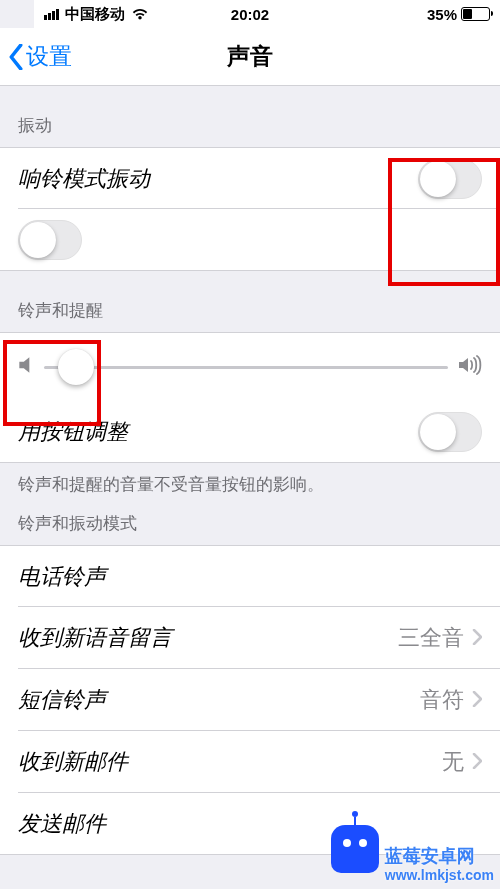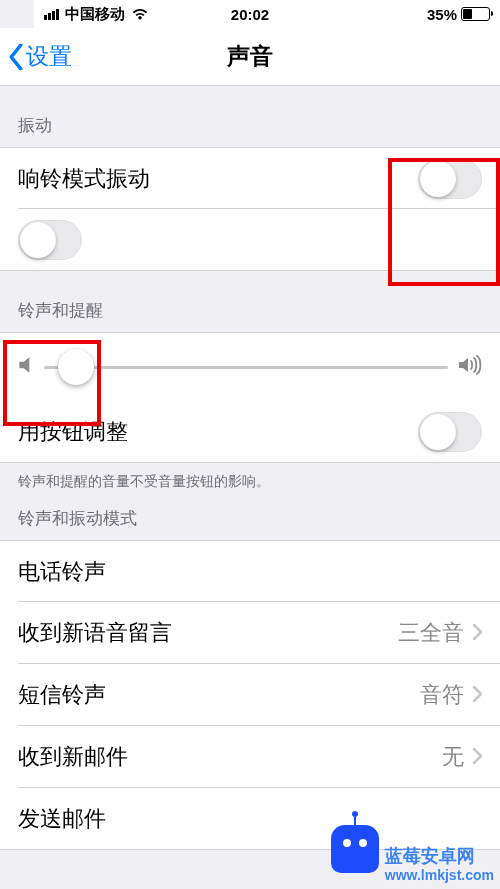--- a/index.html
+++ b/index.html
@@ -50,42 +50,42 @@
     .nav-title { position:absolute; left:50%; transform:translateX(-50%); font-size:23px; font-weight:600; color:#000; }
 
     
     .section-header {
       font-size: 17px;
       color: #6d6d72;
       padding: 28px 10px 10px 18px;
     }
     .section-header.tight { padding-top: 10px; }
     .section-footer {
-      font-size: 14px;
+      font-size: 17px;
       color: #6d6d72;
       padding: 10px 18px 6px 18px;
     }
 
     
     .cell-group { background:#fff; }
     .cell {
       min-height: 62px;
       display: flex;
       align-items: center;
       justify-content: space-between;
       padding: 0 18px;
       position: relative;
     }
     .cell::after {
       content:''; position:absolute; left:18px; right:0; bottom:0;
       height:1px; background:#d1d1d6;
     }
     .cell:last-child::after { left:0; }
     .cell-group > .cell:first-child { border-top:1px solid #d1d1d6; }
-    .cell-label { font-size: 22px; color:#000; }
+    .cell-label { font-size: 22px; color:#000;font-style:italic; }
     .cell-value { font-size: 22px; color:#8a8a8e; display:flex; align-items:center; gap:8px; }
     .chev { color:#c7c7cc; }
 
     
     .toggle {
       width: 64px; height: 40px; border-radius: 20px;
       background: #e9e9eb; position: relative; border:1px solid #dfdfe0;
     }
     .toggle .knob {
       position:absolute; left:1px; top:1px; width:36px; height:36px;

